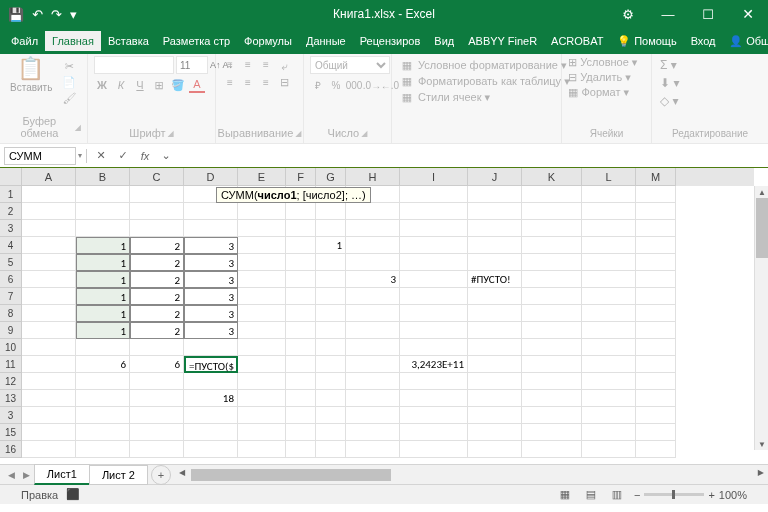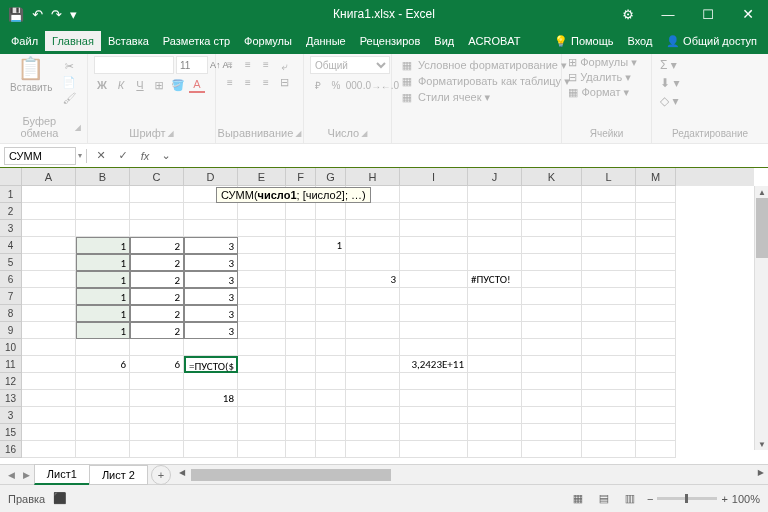--- a/index.html
+++ b/index.html
@@ -67,21 +67,21 @@
 .vscroll{position:absolute;top:18px;right:0;width:14px;bottom:14px;background:#f1f1f1;border-left:1px solid #ddd}
 .vscroll .thumb{position:absolute;top:12px;width:12px;left:1px;height:60px;background:#c1c1c1}
 .vscroll .arr{position:absolute;width:14px;height:12px;display:flex;align-items:center;justify-content:center;color:#666;font-size:8px}
 .sheettabs{height:20px;background:#f1f1f1;border-top:1px solid #d4d4d4;display:flex;align-items:center;padding:0 4px}
 .sheettabs .nav{color:#888;padding:0 4px;cursor:pointer;font-size:9px}
 .sheettabs .tab{padding:3px 12px;border:1px solid #ccc;background:#fff;font-size:11px;cursor:pointer;margin-right:-1px}
 .sheettabs .tab.active{border-bottom:2px solid #0d7b3f;font-weight:500}
 .sheettabs .add{width:20px;height:20px;display:flex;align-items:center;justify-content:center;border:1px solid #ccc;border-radius:50%;margin-left:4px;cursor:pointer;color:#666}
 .hscroll-track{flex:1;margin-left:8px;background:#f1f1f1;height:14px;position:relative}
 .hscroll-track .thumb{position:absolute;left:12px;top:1px;height:12px;width:200px;background:#c1c1c1}
-.statusbar{height:28px;background:#f1f1f1;border-top:1px solid #d4d4d4;display:flex;align-items:center;padding:0 8px;font-size:11px;color:#555}
+.statusbar{height:20px;background:#f1f1f1;border-top:1px solid #d4d4d4;display:flex;align-items:center;padding:0 21px;font-size:11px;color:#555}
 .statusbar .right{margin-left:auto;display:flex;align-items:center;gap:8px}
 .statusbar .viewbtn{width:18px;height:16px;display:flex;align-items:center;justify-content:center;color:#666;cursor:pointer;border:1px solid transparent}
 .statusbar .zoom{display:flex;align-items:center;gap:4px}
 .lsep{width:1px;height:14px;background:#ccc;margin:0 2px}
 .launcher{font-size:8px;color:#888}
 </style>
 </head>
 <body>
 
 <div class="titlebar">
@@ -102,20 +102,21 @@
 
 <div class="menubar">
   <div class="tab">Файл</div>
   <div class="tab active">Главная</div>
   <div class="tab">Вставка</div>
   <div class="tab">Разметка стр</div>
   <div class="tab">Формулы</div>
   <div class="tab">Данные</div>
   <div class="tab">Рецензиров</div>
   <div class="tab">Вид</div>
+  <div class="tab">ABBYY FineR</div>
   <div class="tab">ACROBAT</div>
   <div class="right">
     <div class="tab">
         <span>💡</span>
         <span>Помощь</span>
       </div>
     <div class="tab">Вход</div>
     <div class="tab">
         <span>👤</span>
         <span>Общий доступ</span>
@@ -219,21 +220,21 @@
             <span>Стили ячеек ▾</span>
           </div>
     </div>
       </div>
   </div>
   <div class="rgroup" style="width:90px">
     <div class="body">
         <div class="celllist">
       <div>
             <span>⊞</span>
-            <span>Формулы ▾</span>
+            <span>Условное ▾</span>
           </div>
       <div>
             <span>⊟</span>
             <span>Удалить ▾</span>
           </div>
       <div>
             <span>▦</span>
             <span>Формат ▾</span>
           </div>
     </div>

